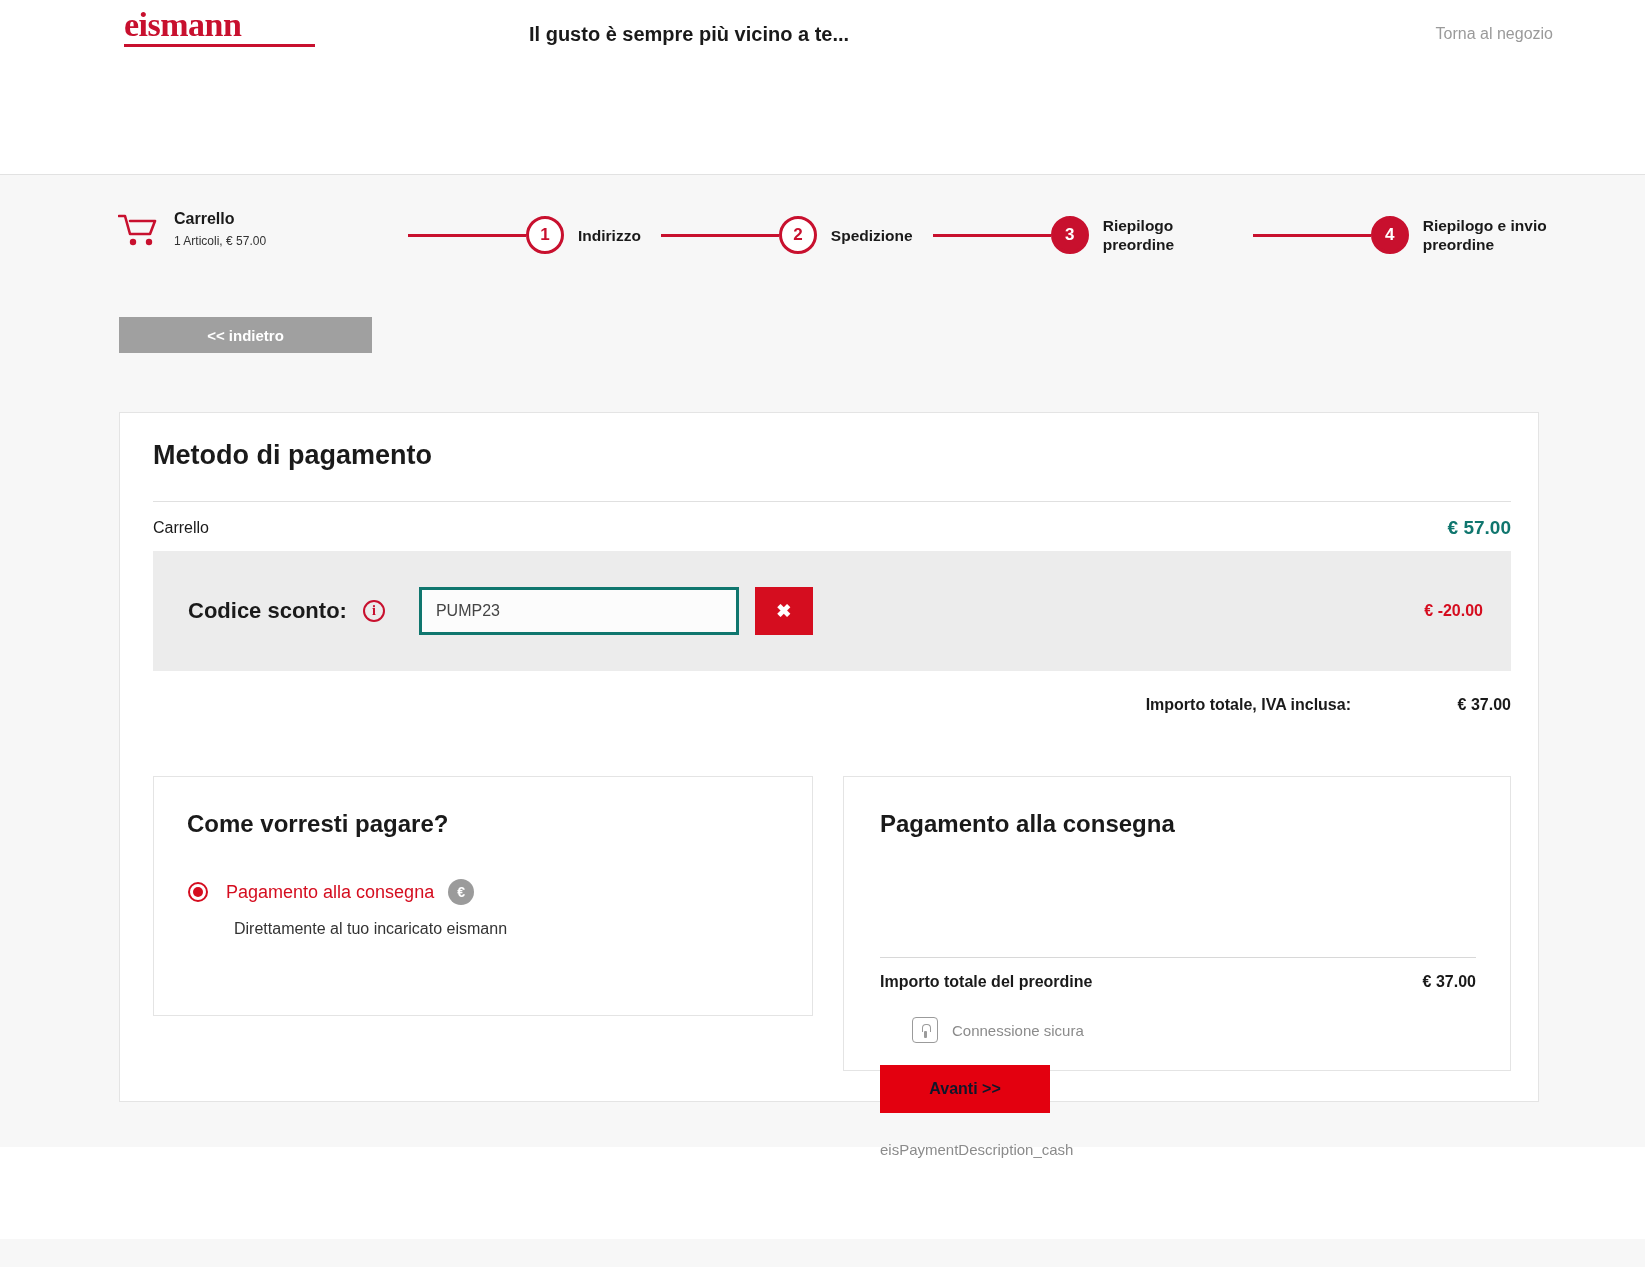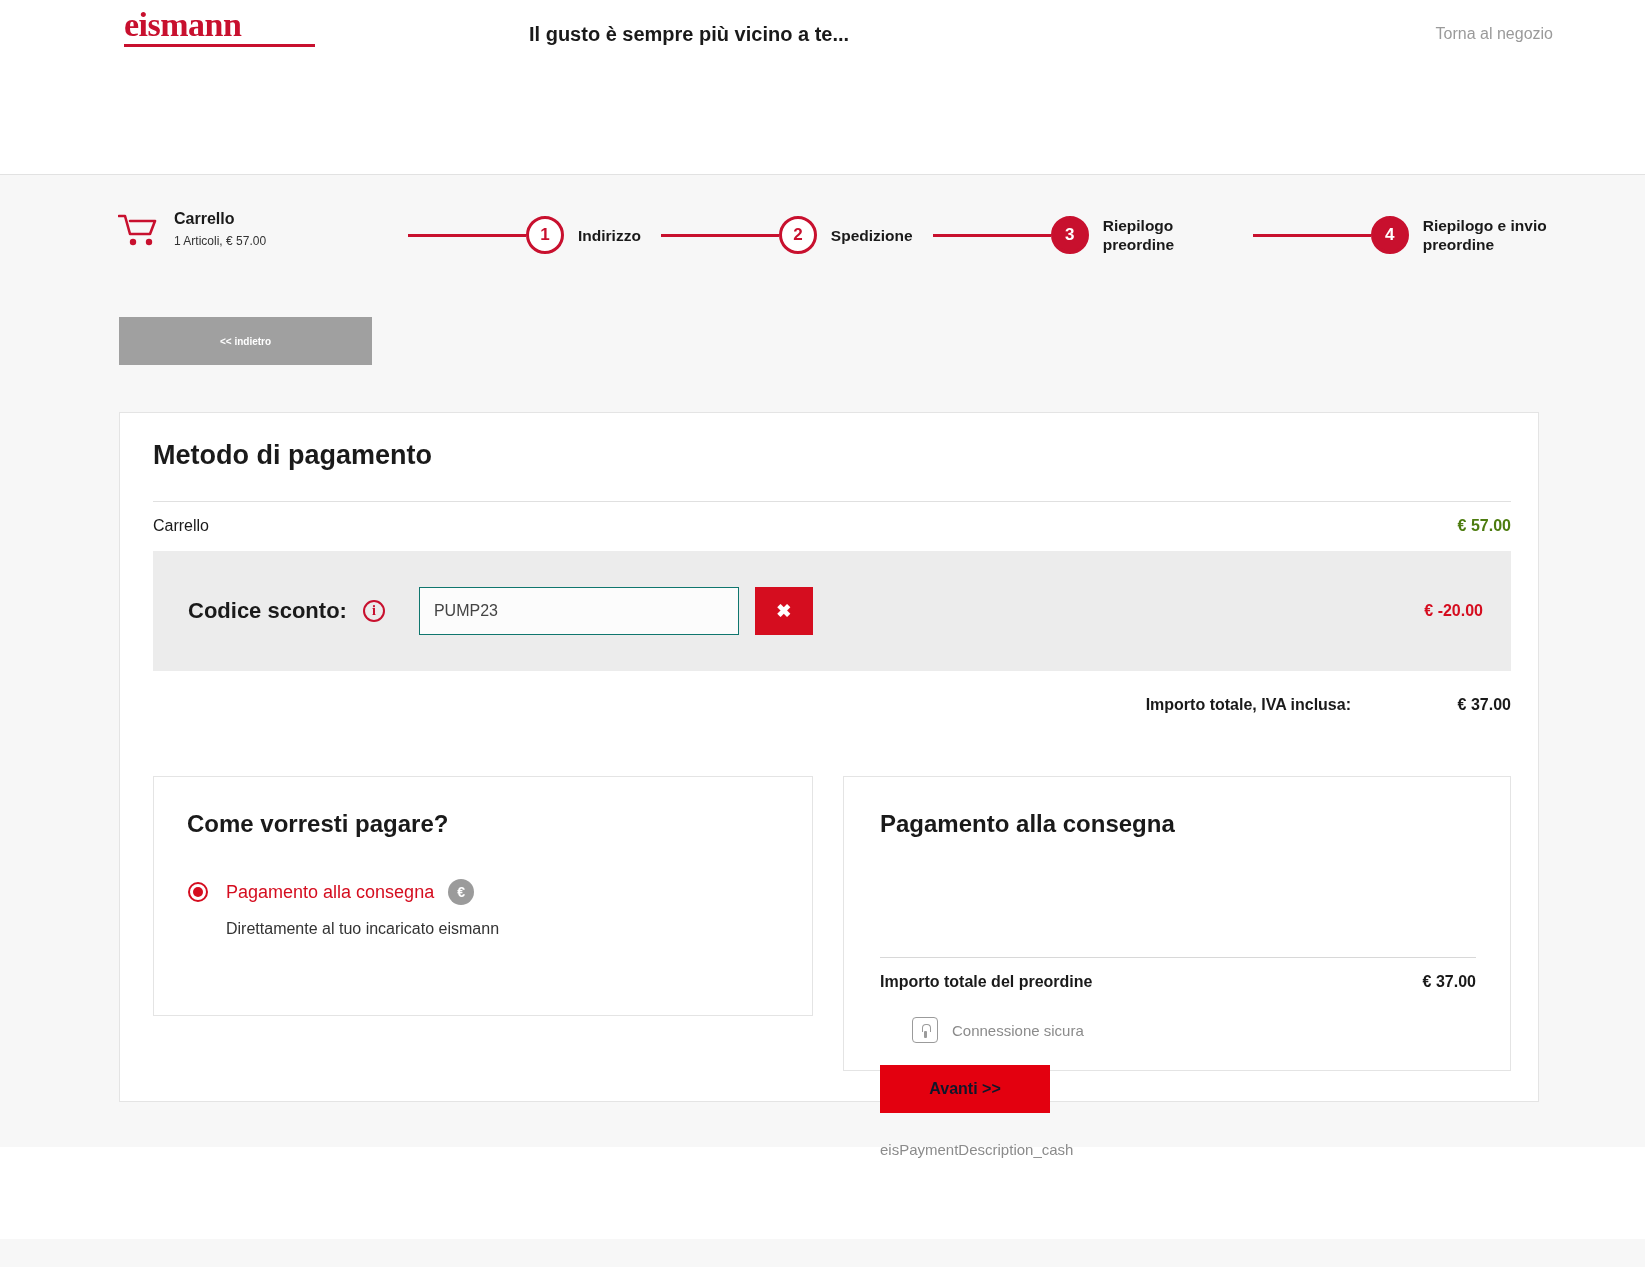--- a/index.html
+++ b/index.html
@@ -102,25 +102,25 @@
 
   
   .content {
     position: relative;
     background: #f7f7f7;
     height: 852px;
   }
   .btn-back {
     position: absolute;
     left: 119px; top: 22px;
-    width: 253px; height: 48px;
+    width: 253px; height: 36px;
     background: #a0a0a0;
     color: #fff;
     border: none;
-    font-size: 10px; font-weight: 700;
+    font-size: 15px; font-weight: 700;
     cursor: pointer;
   }
 
   .panel {
     position: absolute;
     left: 119px; top: 117px;
     width: 1420px; height: 690px;
     background: #ffffff;
     border: 1px solid #e4e4e4;
   }
@@ -135,21 +135,21 @@
     width: 1358px; height: 1px;
     background: #e0e0e0;
   }
   .row-cart {
     position: absolute;
     left: 33px; top: 104px;
     width: 1358px;
     display: flex; justify-content: space-between; align-items: center;
   }
   .row-cart .lbl { font-size: 16px; color: #1a1a1a; }
-  .row-cart .val { font-size: 16px; font-weight: 700; color: #4d7c0f; }
+  .row-cart .val { font-size: 19px; font-weight: 700; color: #0f766e; }
 
   .discount-bar {
     position: absolute;
     left: 33px; top: 138px;
     width: 1358px; height: 120px;
     background: #ececec;
     display: flex; align-items: center; padding-left: 7px;
   }
   .discount-label {
     margin-left: 28px;
@@ -162,21 +162,21 @@
     border-radius: 50%;
     color: #c8102e;
     font-size: 14px; font-weight: 700;
     font-family: "Liberation Serif", serif;
     display: flex; align-items: center; justify-content: center;
     cursor: pointer;
   }
   .discount-input {
     margin-left: 34px;
     width: 320px; height: 48px;
-    border: 1px solid #0f766e;
+    border: 3px solid #0f766e;
     background: #fcfcfc;
     padding: 0 14px;
     font-size: 16px;
     color: #444;
     font-family: "Liberation Sans", sans-serif;
   }
   .discount-remove {
     margin-left: 16px;
     width: 58px; height: 48px;
     background: #d50d1f;
@@ -237,21 +237,21 @@
   .coin-icon {
     margin-left: 14px;
     width: 26px; height: 26px;
     border-radius: 50%;
     background: #9b9b9b;
     color: #fff;
     font-size: 14px; font-weight: 700;
     display: flex; align-items: center; justify-content: center;
   }
   .radio-sub {
-    position: absolute; left: 72px; top: 143px;
+    position: absolute; left: 80px; top: 143px;
     font-size: 16px; color: #333;
   }
 
   .card-right {
     position: absolute;
     left: 723px; top: 363px;
     width: 668px; height: 295px;
     border: 1px solid #e4e4e4;
     background: #fff;
   }

